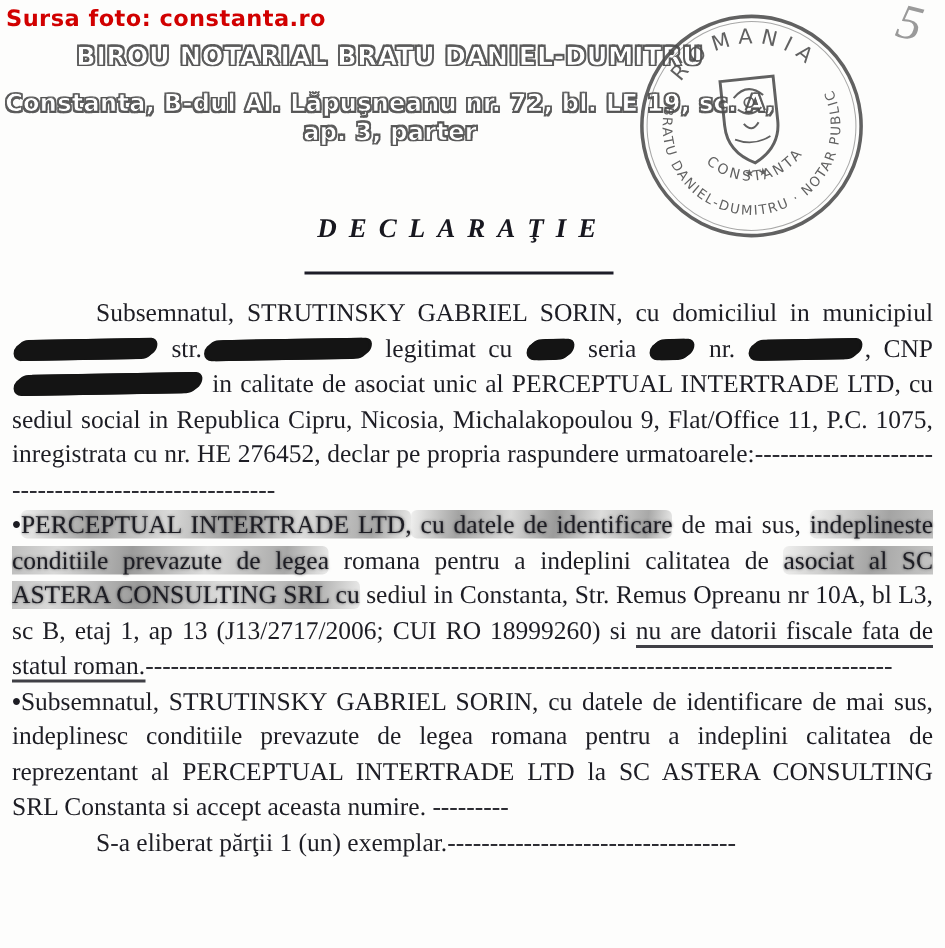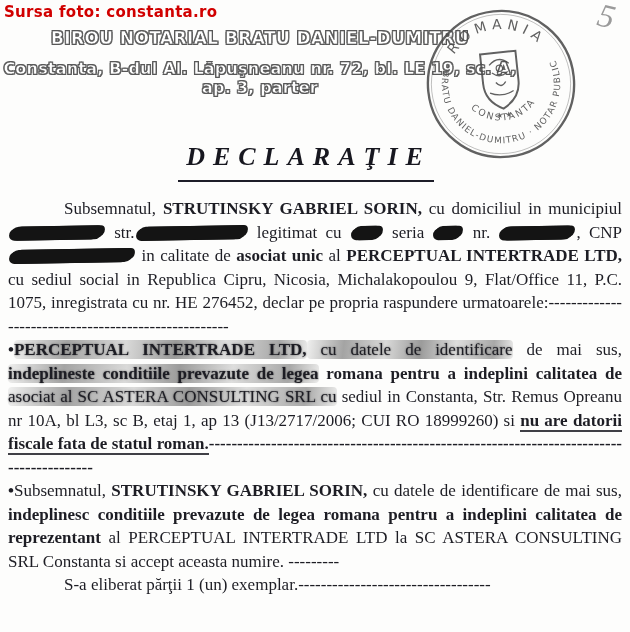--- a/index.html
+++ b/index.html
@@ -37,32 +37,32 @@
     position:absolute; left:422px; top:5px; width:158px; height:158px;
     color:#4c4c4c; opacity:.88; transform:rotate(-6deg);
     pointer-events:none;
   }
   .stamp text { fill:currentColor; font-family:"DejaVu Sans", sans-serif; }
   
   .title-row { position:absolute; top:142px; left:0; width:612px; text-align:center; }
   .title {
     display:inline-block; margin:0;
     font-family:"Liberation Serif", serif; font-style:italic; font-weight:bold;
-    font-size:26px; letter-spacing:8px; color:#17171f;
-    border-bottom:2.5px solid #1d1d28; padding:0 3px 8px 8px;
+    font-size:18px; letter-spacing:8px; color:#17171f;
+    border-bottom:2.5px solid #1d1d28; padding:0 3px 18px 8px;
   }
   
   .doc-body {
     position:absolute; top:197px; left:8px; width:614px;
     font-size:17px; line-height:23.5px; color:#1d1d24;
     text-align:justify;
   }
   .para { margin:0; }
   .indent { text-indent:56px; }
-  .b { font-weight:bold; }
+  .b { font-weight:normal; }
   .bullet { font-weight:bold; }
   
   .redact {
     display:inline-block; height:14px; vertical-align:-2px; margin:0 3px;
     background:#141414; border-radius:8px 5px 9px 6px;
     transform:rotate(-1deg);
     box-shadow:-3px 1px 0 -1px #141414, 3px -1px 0 -1px #141414;
   }
   
   .smudge {

